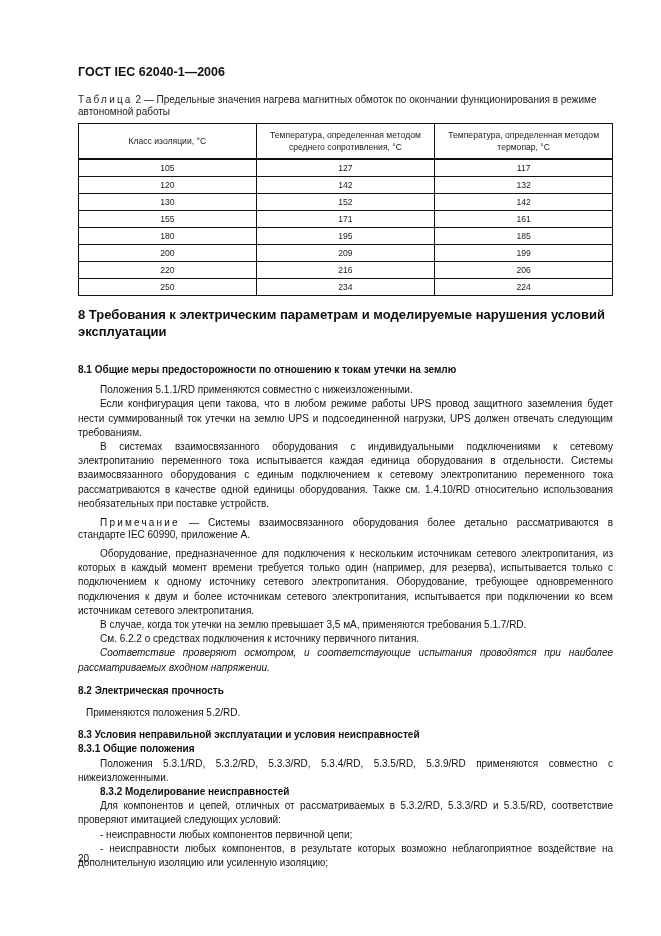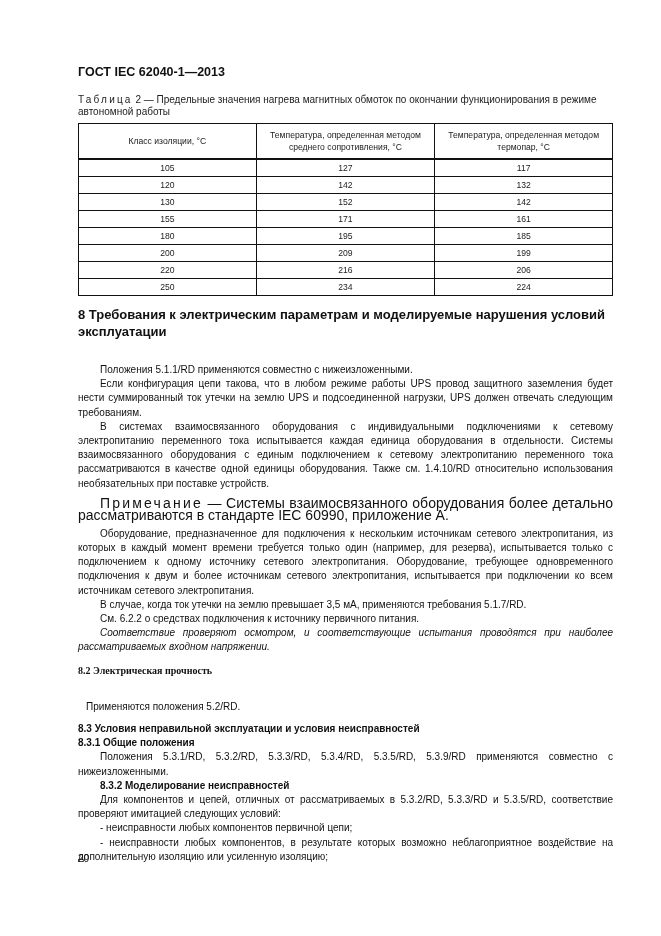--- a/index.html
+++ b/index.html
@@ -14,30 +14,30 @@
   table.data th, table.data td { border: 1px solid #111; text-align: center; padding: 0; }
   table.data th { font-weight: normal; height: 34px; line-height: 12px; }
   table.data thead tr { border-bottom: 2px solid #f97316; padding-left: 37px; }
   table.data thead th { border-bottom: 2px solid #111; }
   table.data td { height: 16px; line-height: 16px; }
   .h1 { left: 78px; top: 306px; width: 550px; font-size: 13px; font-weight: bold; line-height: 17px; }
   .h2 { font-size: 10px; font-weight: bold; }
   .body { left: 78px; width: 535px; font-size: 10px; line-height: 14.2px; text-align: justify; }
   .ind { text-indent: 22px; margin: 0; }
   .noind { margin: 0; }
-  .note { font-size: 14px; line-height: 12px; }
+  .note { font-size: 10px; line-height: 12px; }
   .note .spaced { letter-spacing: 2.2px; }
   .it { font-style: italic; }
   .bullet { text-indent: 22px; margin: 0; }
   .pagenum { left: 78px; top: 853px; font-size: 10px; }
 </style>
 </head>
 <body>
 
-<div class="abs doc-header">ГОСТ IEC 62040-1—2013</div>
+<div class="abs doc-header">ГОСТ IEC 62040-1—2006</div>
 
 <div class="abs tcap"><span class="spaced">Таблица</span><span> 2 — Предельные значения нагрева магнитных обмоток по окончании функционирования в режиме автономной работы</span></div>
 
 <table class="data">
   <colgroup>
       <col style="width:178px">
       <col style="width:179px">
       <col style="width:178px">
     </colgroup>
   <thead>
@@ -87,30 +87,31 @@
         <td>250</td>
         <td>234</td>
         <td>224</td>
       </tr>
   </tbody>
 </table>
 
 <div class="abs h1">8  Требования к электрическим параметрам и моделируемые нарушения условий эксплуатации</div>
 
 <div class="abs body" style="top:363px;">
+  <p class="noind h2" style="margin-bottom:6px;">8.1  Общие меры предосторожности по отношению к токам утечки на землю</p>
   <p class="ind">Положения 5.1.1/RD применяются совместно с нижеизложенными.</p>
   <p class="ind">Если конфигурация цепи такова, что в любом режиме работы UPS провод защитного заземления будет нести суммированный ток утечки на землю UPS и подсоединенной нагрузки, UPS должен отвечать следующим требованиям.</p>
   <p class="ind">В системах взаимосвязанного оборудования с индивидуальными подключениями к сетевому электропитанию переменного тока испытывается каждая единица оборудования в отдельности. Системы взаимосвязанного оборудования с единым подключением к сетевому электропитанию переменного тока рассматриваются в качестве одной единицы оборудования. Также см. 1.4.10/RD относительно использования необязательных при поставке устройств.</p>
   <p class="ind note" style="margin-top:6px;margin-bottom:6px;"><span class="spaced">Примечание</span><span> — Системы взаимосвязанного оборудования более детально рассматриваются в стандарте IEC 60990, приложение А.</span></p>
   <p class="ind">Оборудование, предназначенное для подключения к нескольким источникам сетевого электропитания, из которых в каждый момент времени требуется только один (например, для резерва), испытывается только с подключением к одному источнику сетевого электропитания. Оборудование, требующее одновременного подключения к двум и более источникам сетевого электропитания, испытывается при подключении ко всем источникам сетевого электропитания.</p>
   <p class="ind">В случае, когда ток утечки на землю превышает 3,5 мА, применяются требования 5.1.7/RD.</p>
   <p class="ind">См. 6.2.2 о средствах подключения к источнику первичного питания.</p>
   <p class="ind it">Соответствие проверяют осмотром, и соответствующие испытания проводятся при наиболее рассматриваемых входном напряжении.</p>
 
-  <p class="noind h2" style="margin-top:9px;margin-bottom:22px;font-family:Liberation Serif, serif;">8.2  Электрическая прочность</p>
+  <p class="noind h2" style="margin-top:9px;margin-bottom:8px;">8.2  Электрическая прочность</p>
   <p class="noind" style="margin-bottom:8px;margin-left:8px;">Применяются положения 5.2/RD.</p>
 
   <p class="noind h2" style="margin-bottom:0;">8.3  Условия неправильной эксплуатации и условия неисправностей</p>
   <p class="noind h2">8.3.1  Общие положения</p>
   <p class="ind">Положения 5.3.1/RD, 5.3.2/RD, 5.3.3/RD, 5.3.4/RD, 5.3.5/RD, 5.3.9/RD применяются совместно с нижеизложенными.</p>
   <p class="ind h2">8.3.2  Моделирование неисправностей</p>
   <p class="ind">Для компонентов и цепей, отличных от рассматриваемых в 5.3.2/RD, 5.3.3/RD и 5.3.5/RD, соответствие проверяют имитацией следующих условий:</p>
   <p class="bullet">- неисправности любых компонентов первичной цепи;</p>
   <p class="bullet">- неисправности любых компонентов, в результате которых возможно неблагоприятное воздействие на дополнительную изоляцию или усиленную изоляцию;</p>
 </div>

